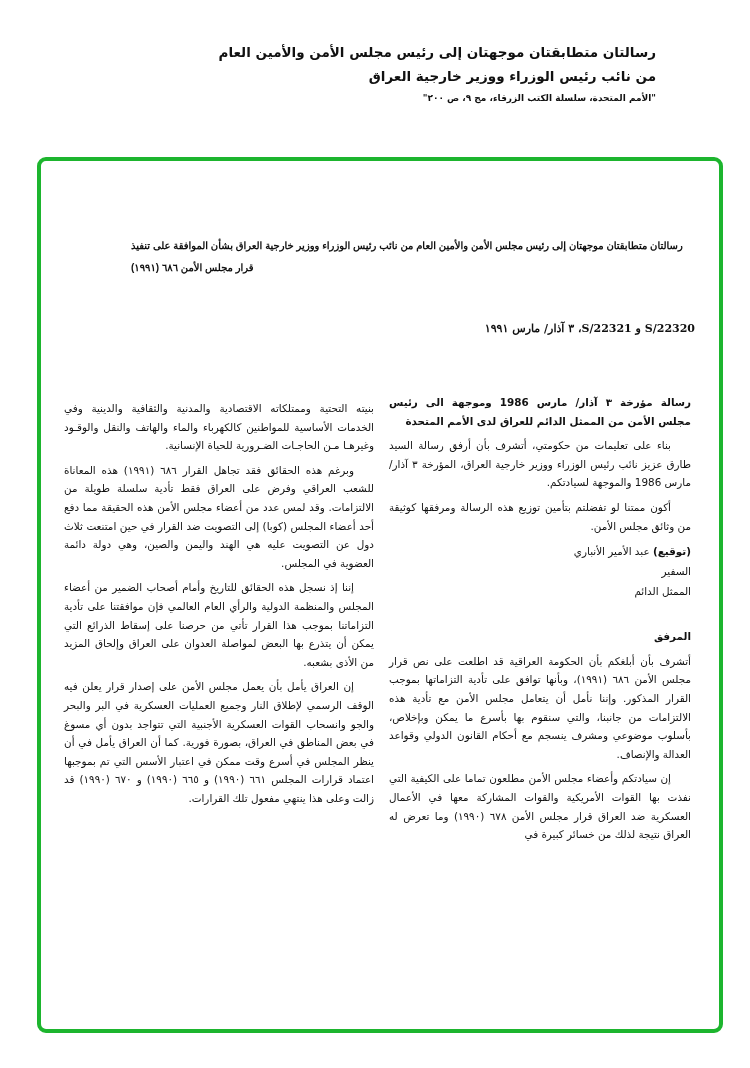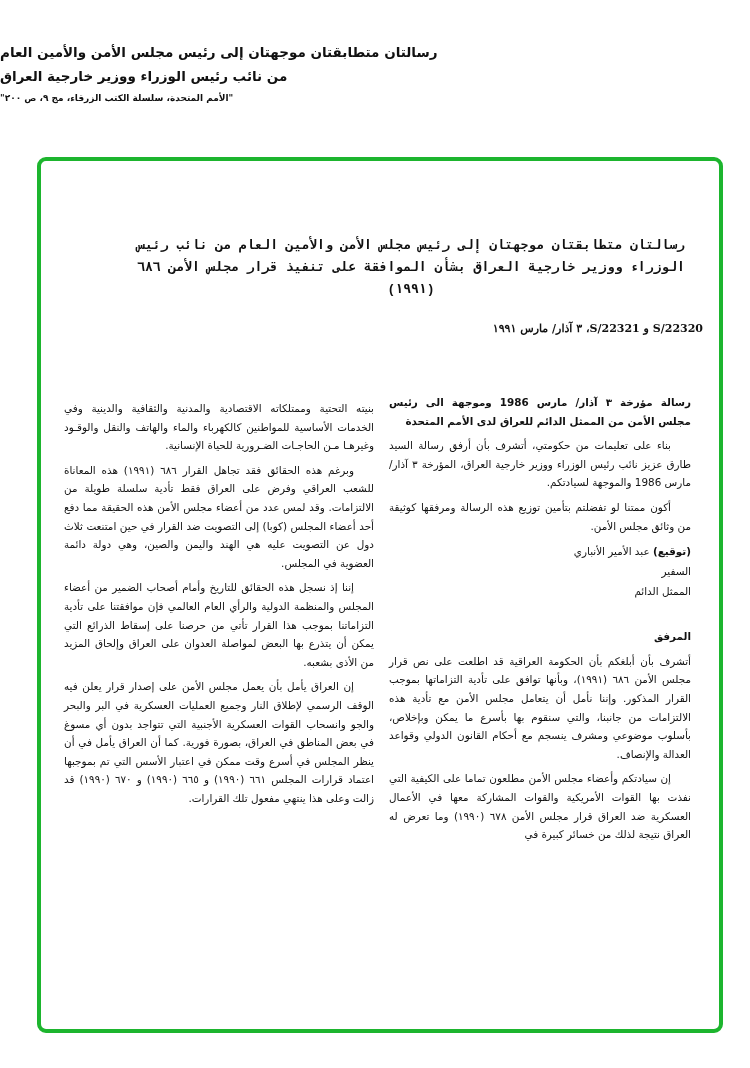--- a/index.html
+++ b/index.html
@@ -13,21 +13,21 @@
       position: relative;
       overflow: hidden;
       font-family: "DejaVu Sans", sans-serif;
       color: #111;
     }
     .top-header {
       position: absolute;
       left: 0;
       top: 40px;
       width: 656px;
-      text-align: left;
+      text-align: right;
       direction: rtl;
     }
     .top-header .t1 {
       font-family: "DejaVu Sans", sans-serif;
       font-weight: bold;
       font-size: 13.5px;
       line-height: 24px;
     }
     .top-header .t2 {
       font-family: "DejaVu Sans", sans-serif;
@@ -50,29 +50,29 @@
       height: 868px;
       border: 4px solid #1db52e;
       border-radius: 9px;
     }
     .doc-title {
       position: absolute;
       right: 28px;
       top: 74px;
       width: 560px;
       direction: rtl;
-      text-align: center;
-      font-family: Liberation Mono, monospace;
+      text-align: left;
+      font-family: Liberation Sans, sans-serif;
       font-weight: bold;
-      font-size: 13px;
+      font-size: 10px;
       line-height: 22px;
     }
     .doc-symbols {
       position: absolute;
-      right: 16px;
+      right: 24px;
       top: 160px;
       direction: rtl;
       text-align: right;
       font-family: "DejaVu Serif", serif;
       font-weight: bold;
       font-size: 11px;
       line-height: 16px;
     }
     .col {
       position: absolute;

